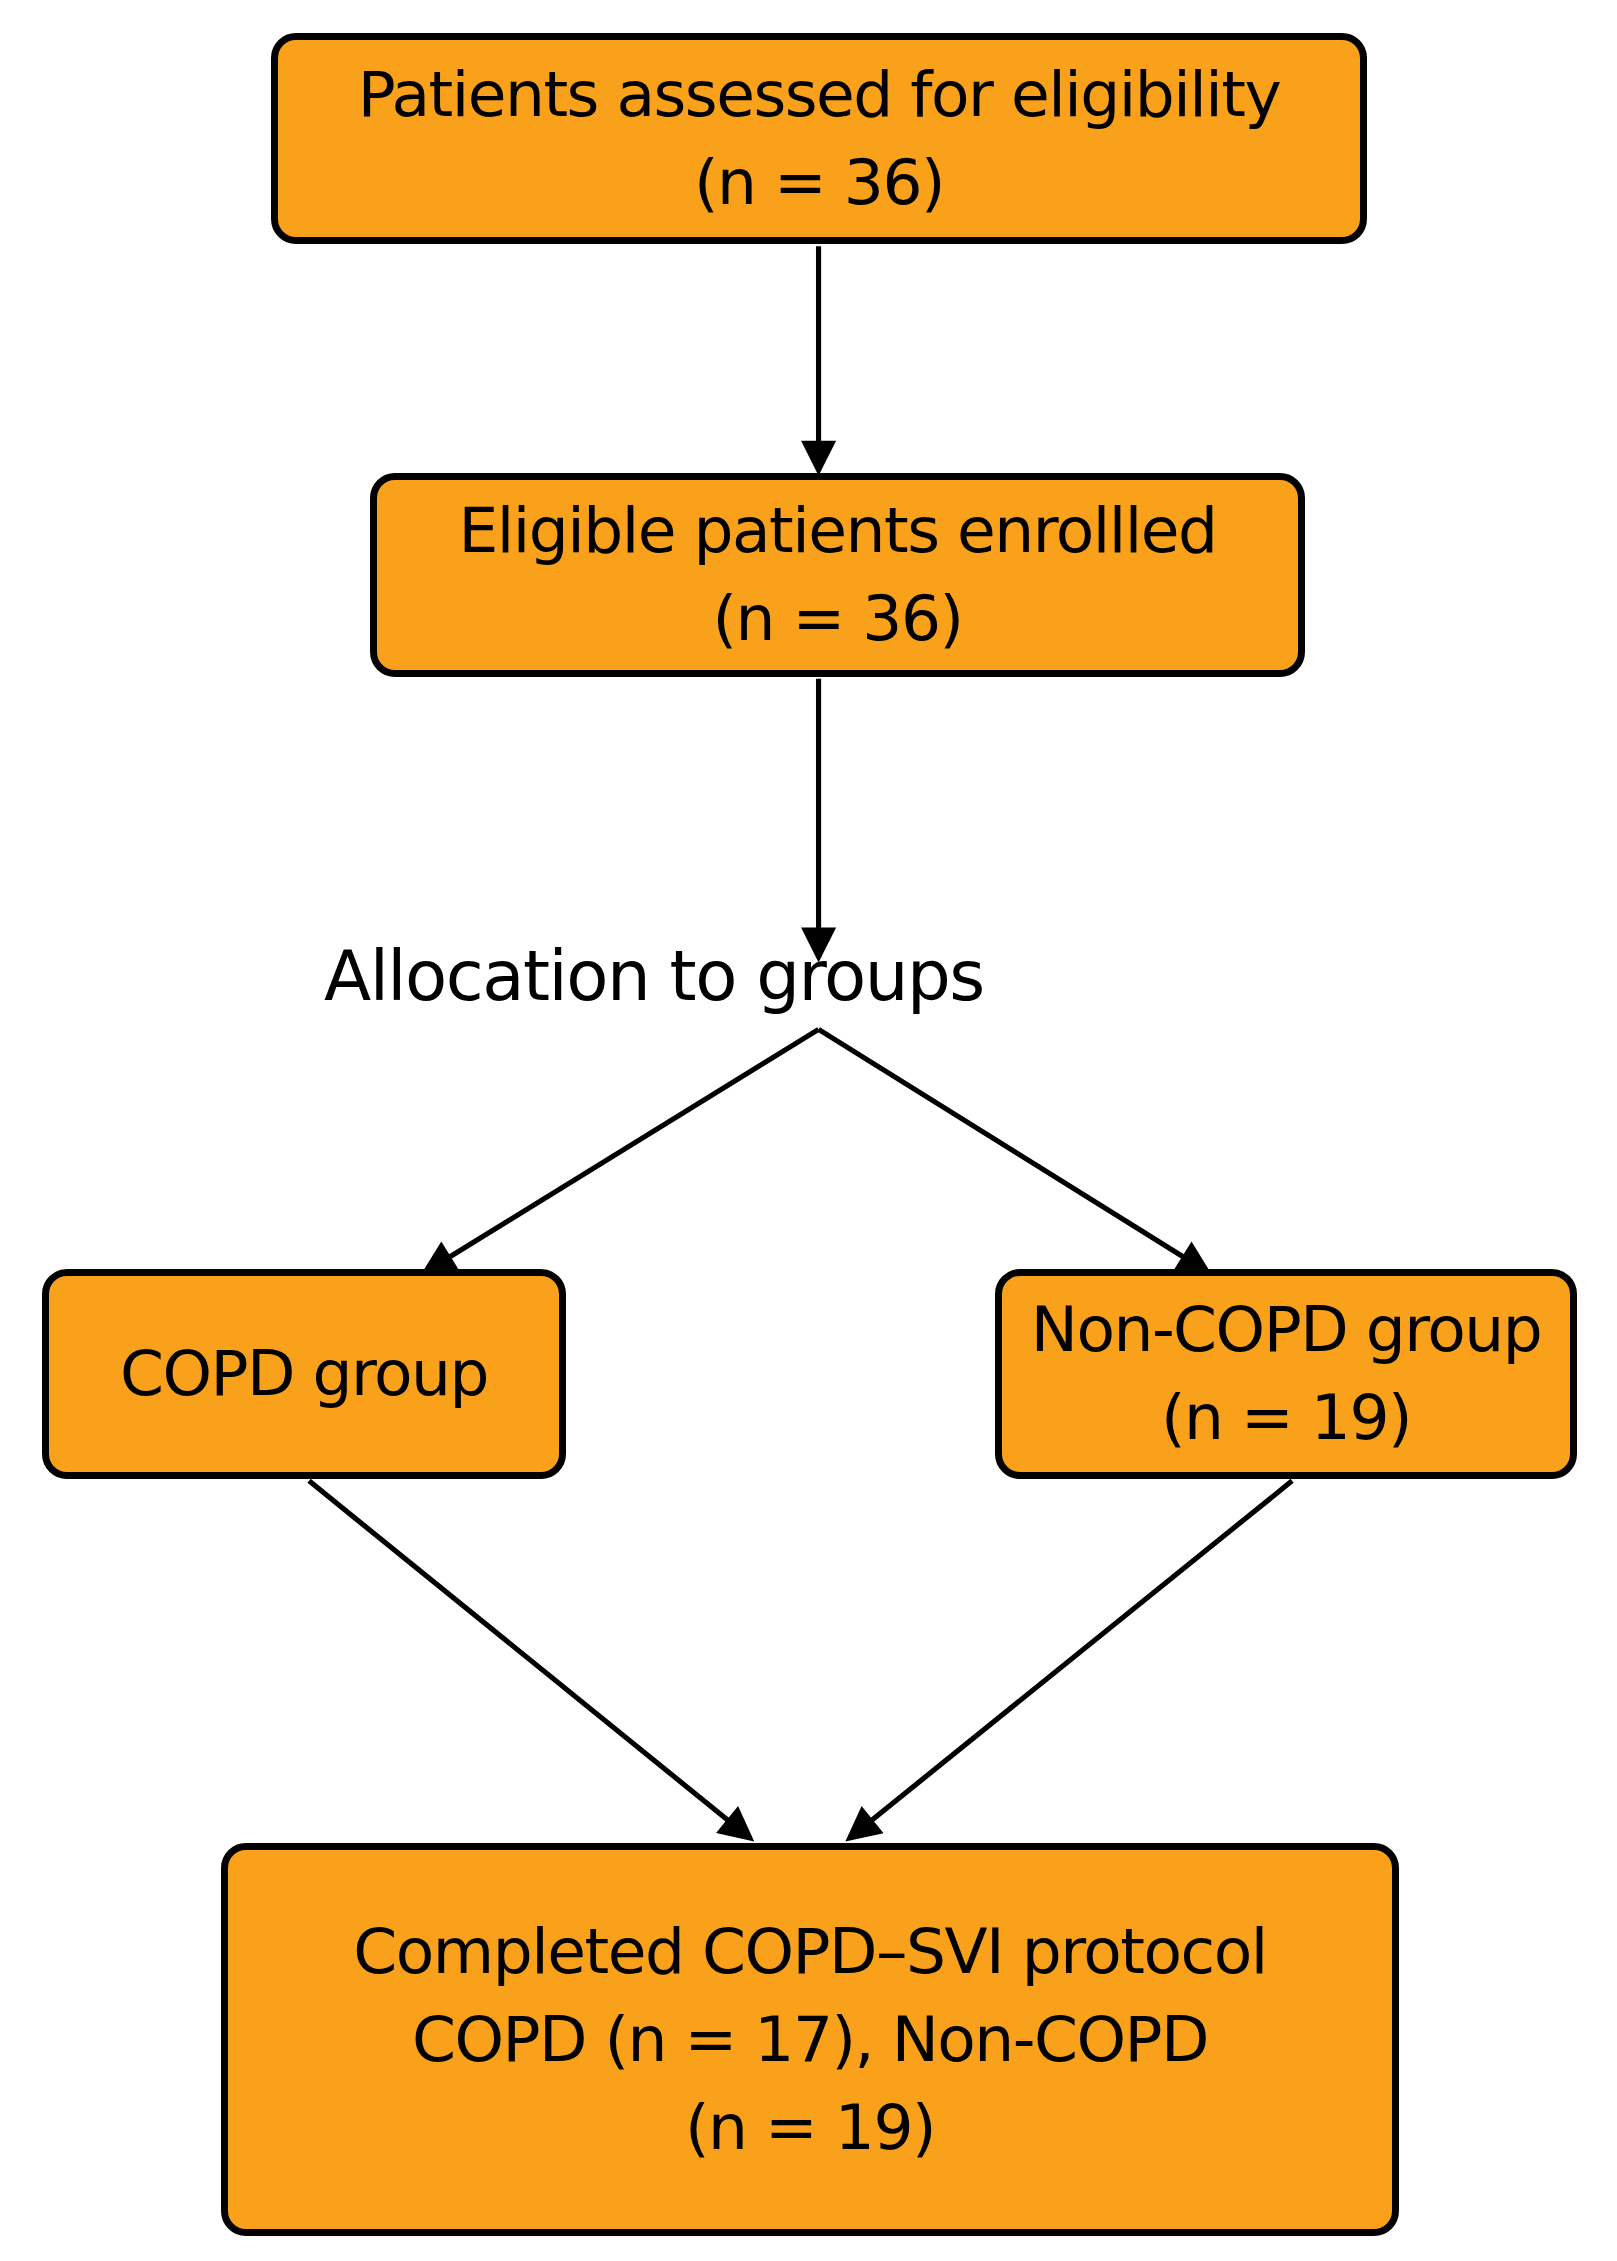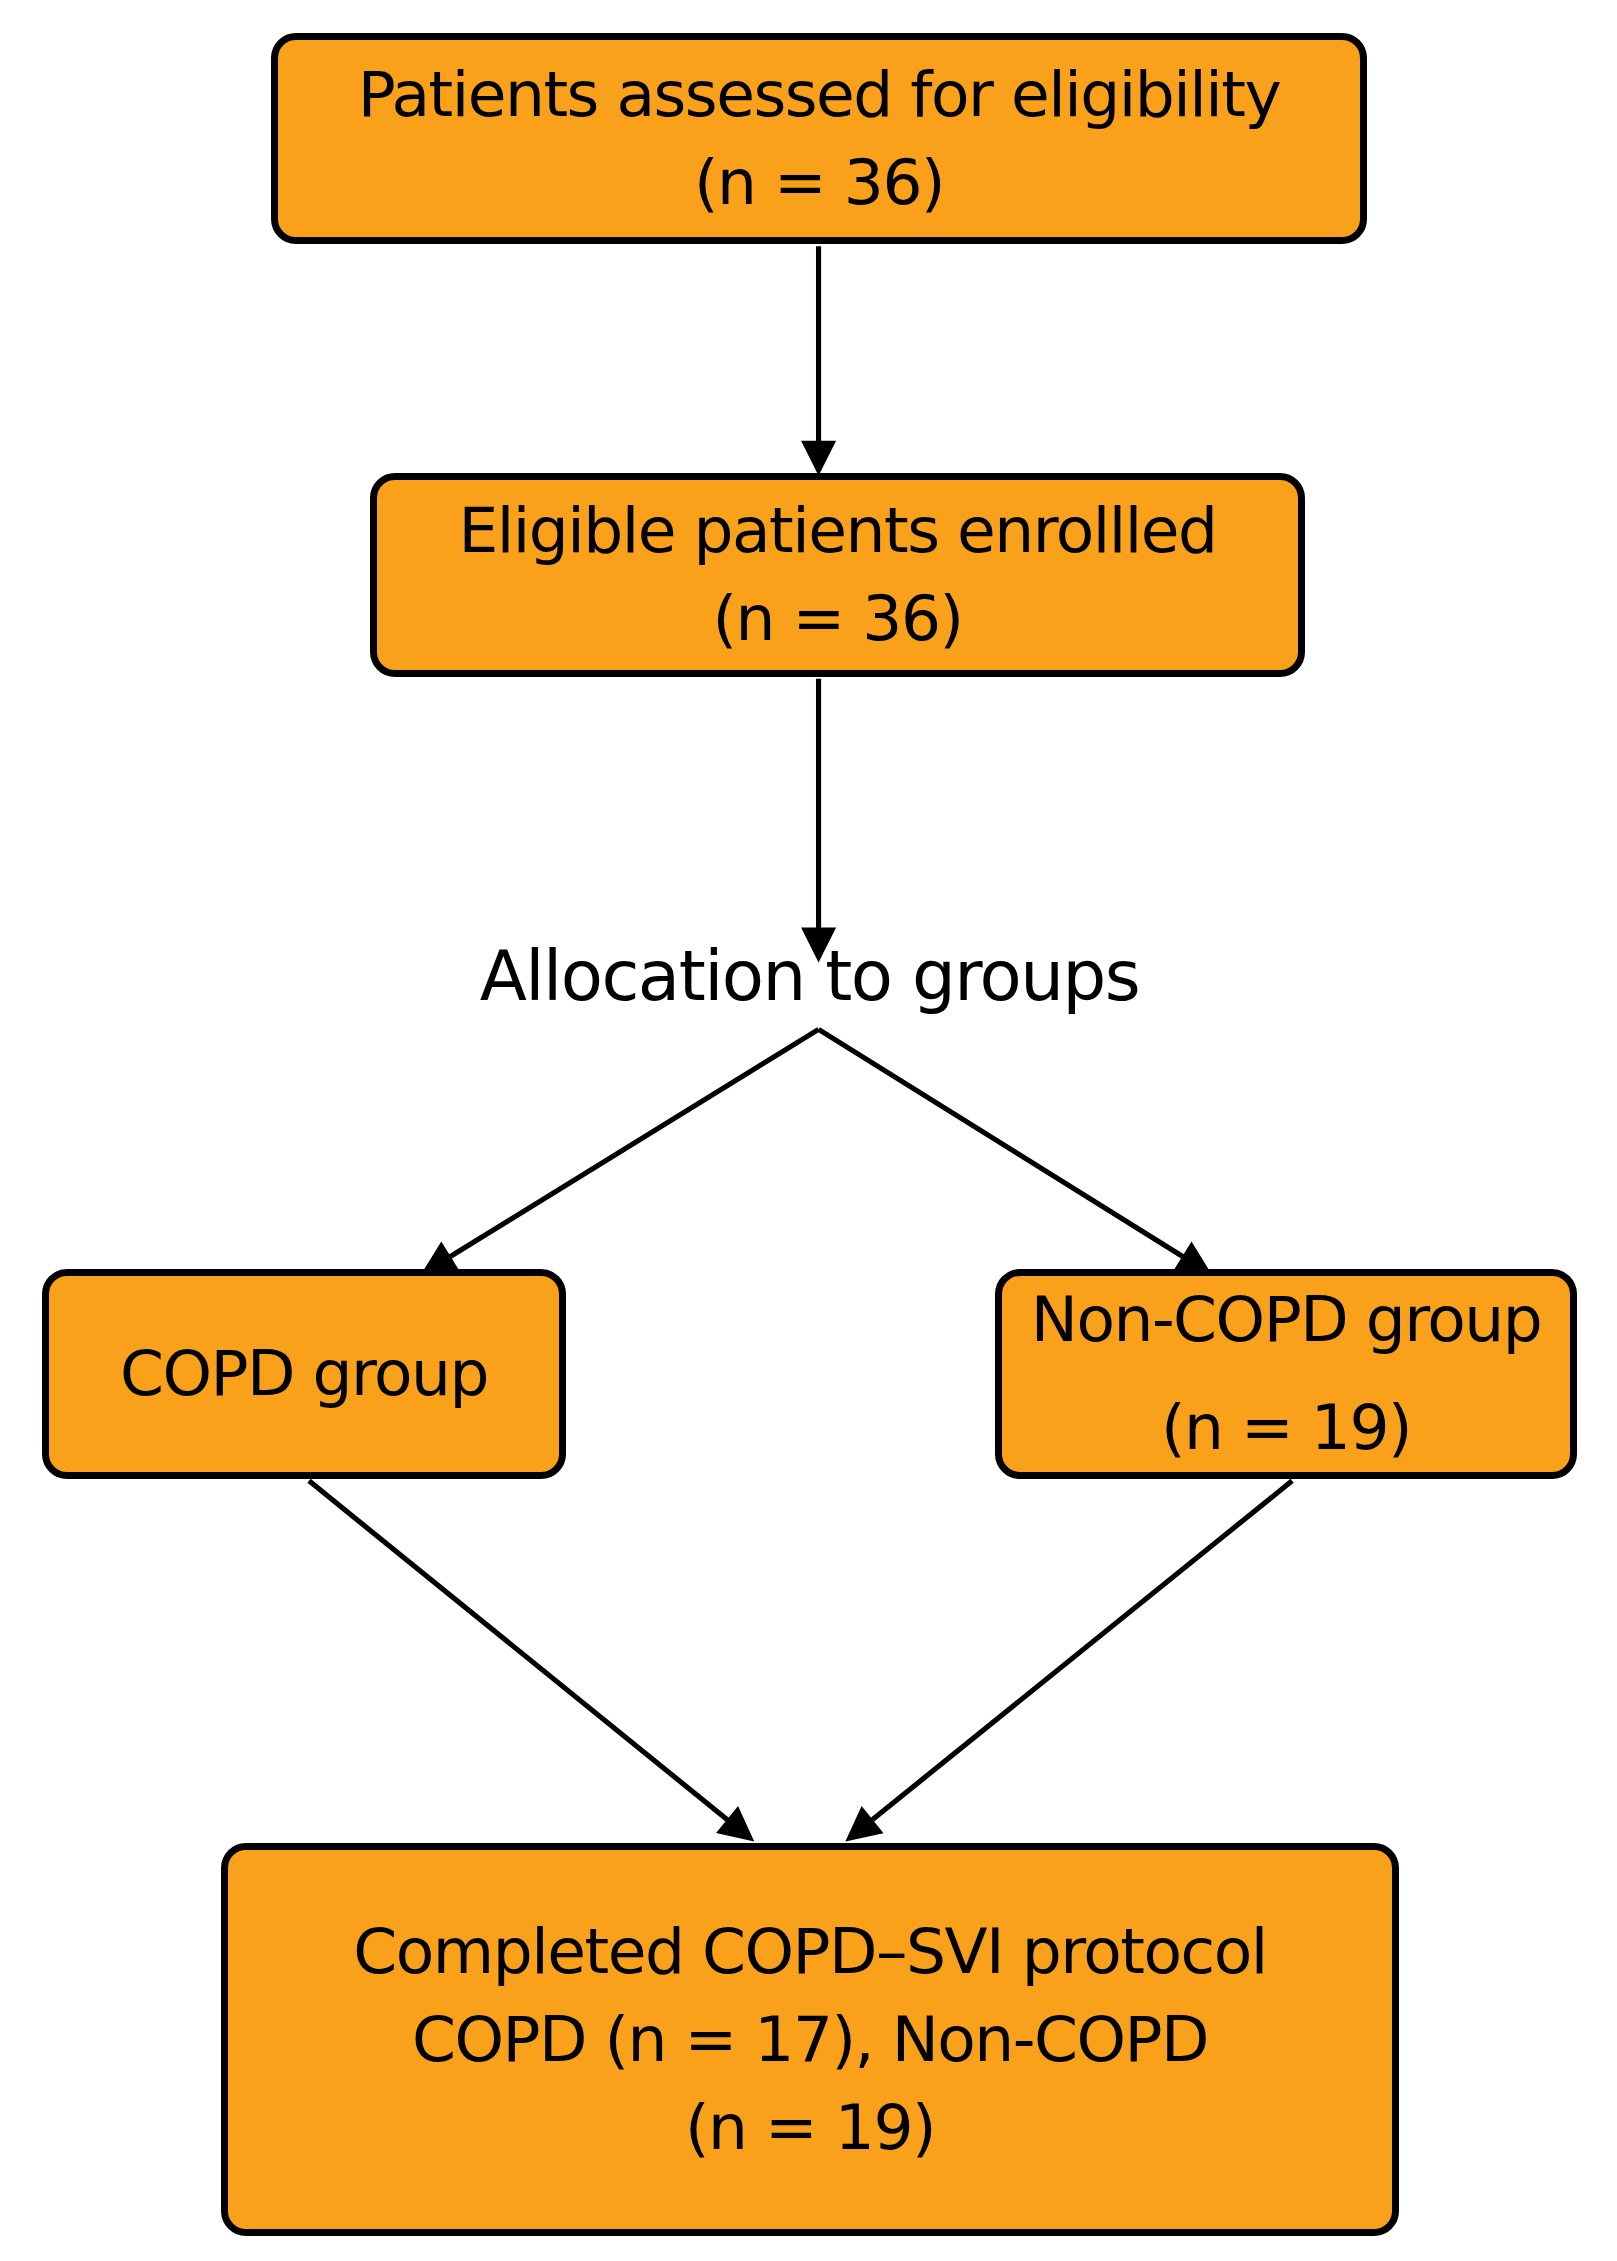--- a/index.html
+++ b/index.html
@@ -32,28 +32,28 @@
   }
   .flow-box .line {
     font-size: 63px;
     line-height: 88px;
     letter-spacing: -1.5px;
     white-space: nowrap;
   }
   .box-assessed  { left: 271px;  top: 33px;   width: 1096px; height: 211px; }
   .box-enrolled  { left: 346px;  top: 473px;  width: 935px; height: 204px; margin-left: 24px; }
   .box-copd      { left: 42px;   top: 1269px; width: 524px;  height: 210px; text-align: center; }
-  .box-noncopd   { left: 995px; top: 1269px; width: 582px;  height: 210px; justify-content: space-between; }
+  .box-noncopd   { left: 995px; top: 1269px; width: 582px;  height: 210px; }
   .box-completed { left: 221px;  top: 1843px; width: 1178px; height: 393px; }
   .allocation-label {
     position: absolute;
     left: 324px;
     top: 928px;
     width: 971px;
-    text-align: center;
+    text-align: left;
     font-size: 69px;
     line-height: 96px;
     letter-spacing: -1.5px;
     white-space: nowrap;
     z-index: 1;
   }
   .arrow-layer {
     position: absolute;
     left: 0;
     top: 0;

